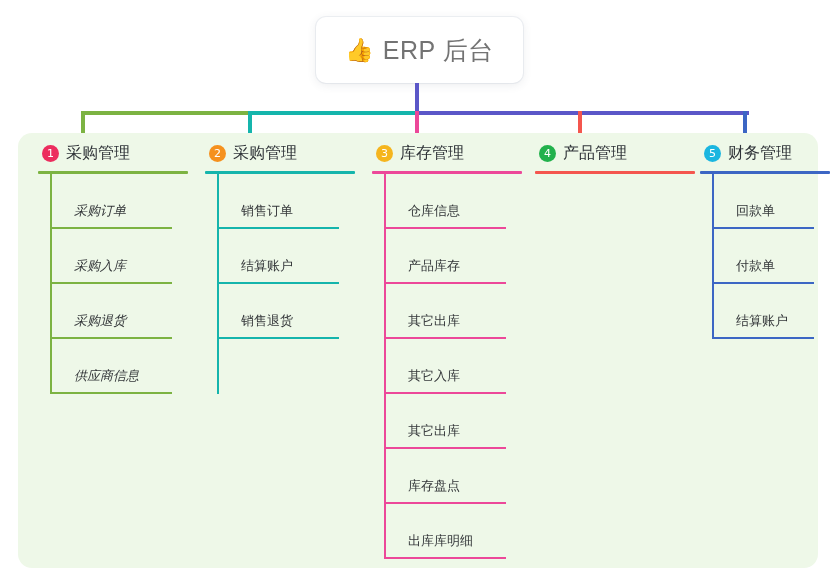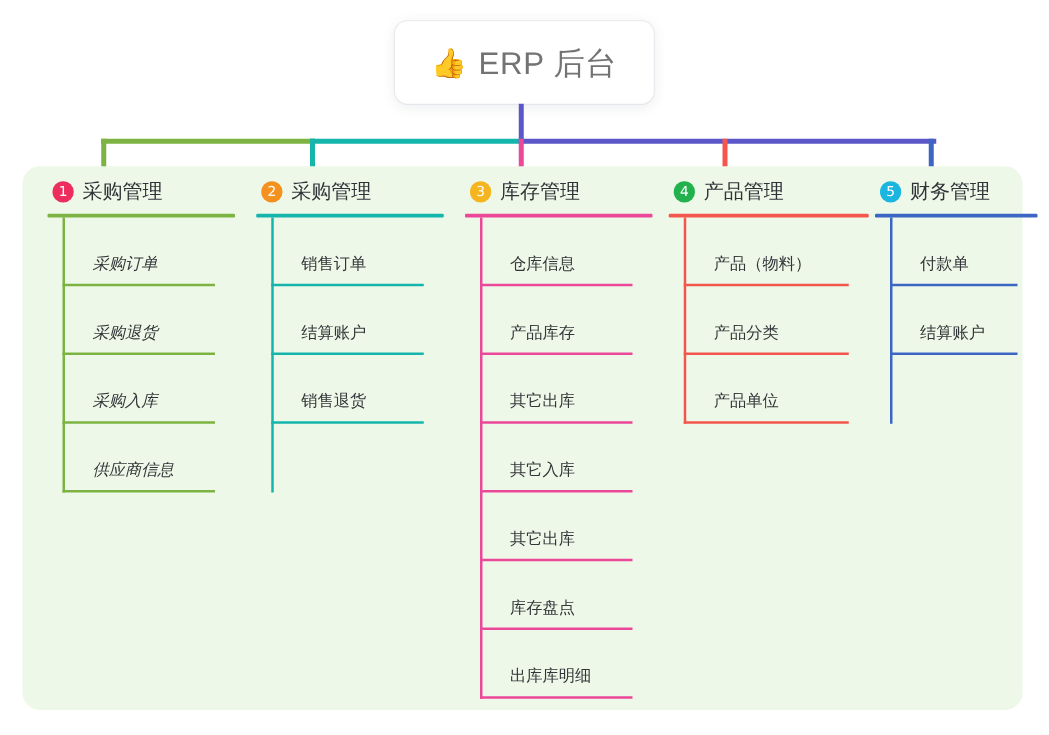--- a/index.html
+++ b/index.html
@@ -155,25 +155,25 @@
         <span class="col-title">采购管理</span>
       </div>
       <div class="col-underline" style="background: rgb(124, 179, 66); width: 150px;"></div>
       <div style="position: relative; font-style: italic;">
         <div class="spine" style="top: 0px; height: 220px; background: rgb(124, 179, 66);"></div>
         <div class="item">
           <span class="item-label">采购订单</span>
           <div class="item-underline" style="background: rgb(124, 179, 66); width: 122px;"></div>
         </div>
         <div class="item">
+          <span class="item-label">采购入库</span>
+          <div class="item-underline" style="background: rgb(124, 179, 66); width: 122px;"></div>
+        </div>
+        <div class="item">
           <span class="item-label">采购退货</span>
-          <div class="item-underline" style="background: rgb(124, 179, 66); width: 122px;"></div>
-        </div>
-        <div class="item">
-          <span class="item-label">采购入库</span>
           <div class="item-underline" style="background: rgb(124, 179, 66); width: 122px;"></div>
         </div>
         <div class="item">
           <span class="item-label">供应商信息</span>
           <div class="item-underline" style="background: rgb(124, 179, 66); width: 122px;"></div>
         </div>
       </div>
     </div>
     <div class="column" style="left: 205px; width: 150px;">
       <div class="col-header">
@@ -234,45 +234,34 @@
           <div class="item-underline" style="background: rgb(236, 72, 153); width: 122px;"></div>
         </div>
       </div>
     </div>
     <div class="column" style="left: 535px; width: 160px;">
       <div class="col-header">
         <span class="badge" style="background: rgb(34, 177, 76);">4</span>
         <span class="col-title">产品管理</span>
       </div>
       <div class="col-underline" style="background: rgb(244, 86, 78); width: 160px;"></div>
-      <div style="position: relative;">
-        <div class="spine" style="top: 0px; height: 165px; background: rgb(244, 86, 78);"></div>
-        <div class="item">
-          <span class="item-label">产品（物料）</span>
-          <div class="item-underline" style="background: rgb(244, 86, 78); width: 132px;"></div>
-        </div>
-        <div class="item">
-          <span class="item-label">产品分类</span>
-          <div class="item-underline" style="background: rgb(244, 86, 78); width: 132px;"></div>
-        </div>
-        <div class="item">
-          <span class="item-label">产品单位</span>
-          <div class="item-underline" style="background: rgb(244, 86, 78); width: 132px;"></div>
-        </div>
-      </div>
     </div>
     <div class="column" style="left: 700px; width: 130px;">
       <div class="col-header">
         <span class="badge" style="background: rgb(27, 182, 224);">5</span>
         <span class="col-title">财务管理</span>
       </div>
       <div class="col-underline" style="background: rgb(60, 102, 196); width: 130px;"></div>
       <div style="position: relative;">
         <div class="spine" style="top: 0px; height: 165px; background: rgb(60, 102, 196);"></div>
         <div class="item">
+          <span class="item-label">回款单</span>
+          <div class="item-underline" style="background: rgb(60, 102, 196); width: 102px;"></div>
+        </div>
+        <div class="item">
           <span class="item-label">付款单</span>
           <div class="item-underline" style="background: rgb(60, 102, 196); width: 102px;"></div>
         </div>
         <div class="item">
           <span class="item-label">结算账户</span>
           <div class="item-underline" style="background: rgb(60, 102, 196); width: 102px;"></div>
         </div>
       </div>
     </div>
   </div>

